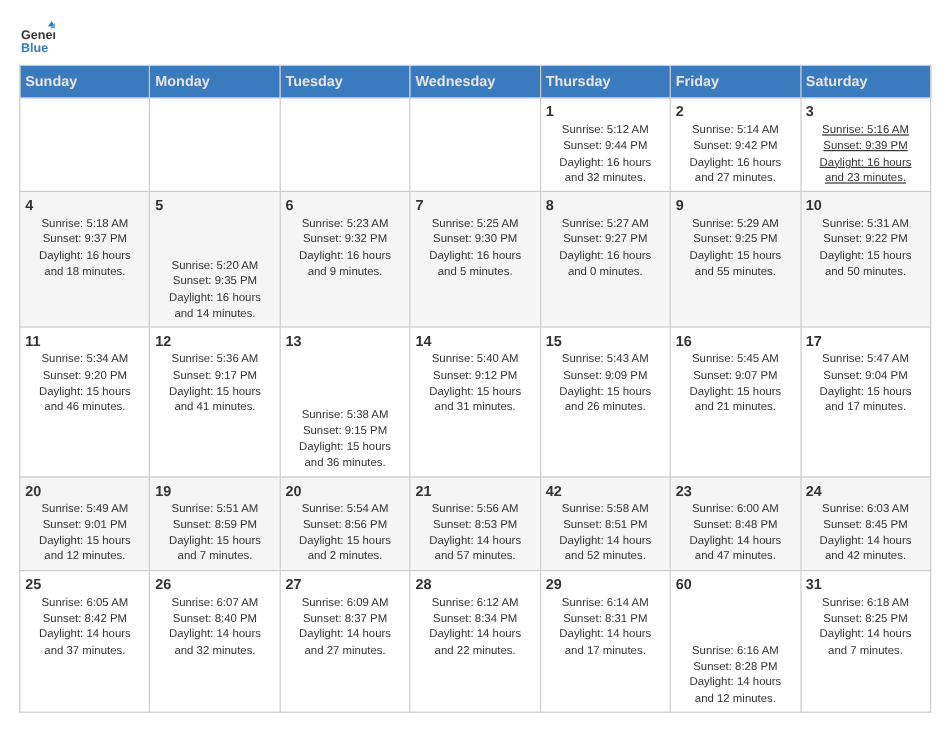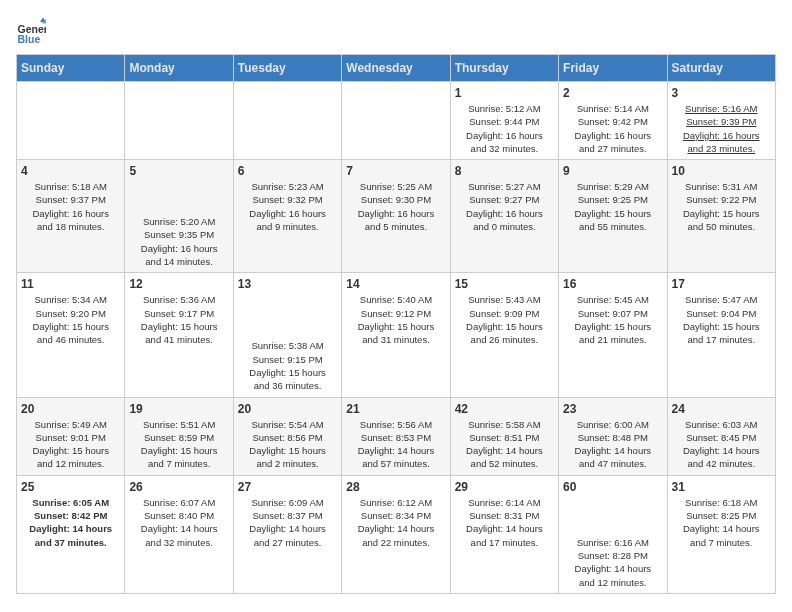--- a/index.html
+++ b/index.html
@@ -291,21 +291,21 @@
           <div class="day-number">24</div>
           <div class="day-info" style="white-space: pre-line;">Sunrise: 6:03 AM
 Sunset: 8:45 PM
 Daylight: 14 hours
 and 42 minutes.</div>
         </td>
       </tr>
       <tr>
         <td>
           <div class="day-number">25</div>
-          <div class="day-info" style="white-space: pre-line; font-weight: bold;">Sunrise: 6:05 AM
+          <div class="day-info" style="white-space: pre-line;">Sunrise: 6:05 AM
 Sunset: 8:42 PM
 Daylight: 14 hours
 and 37 minutes.</div>
         </td>
         <td>
           <div class="day-number">26</div>
           <div class="day-info" style="white-space: pre-line;">Sunrise: 6:07 AM
 Sunset: 8:40 PM
 Daylight: 14 hours
 and 32 minutes.</div>

